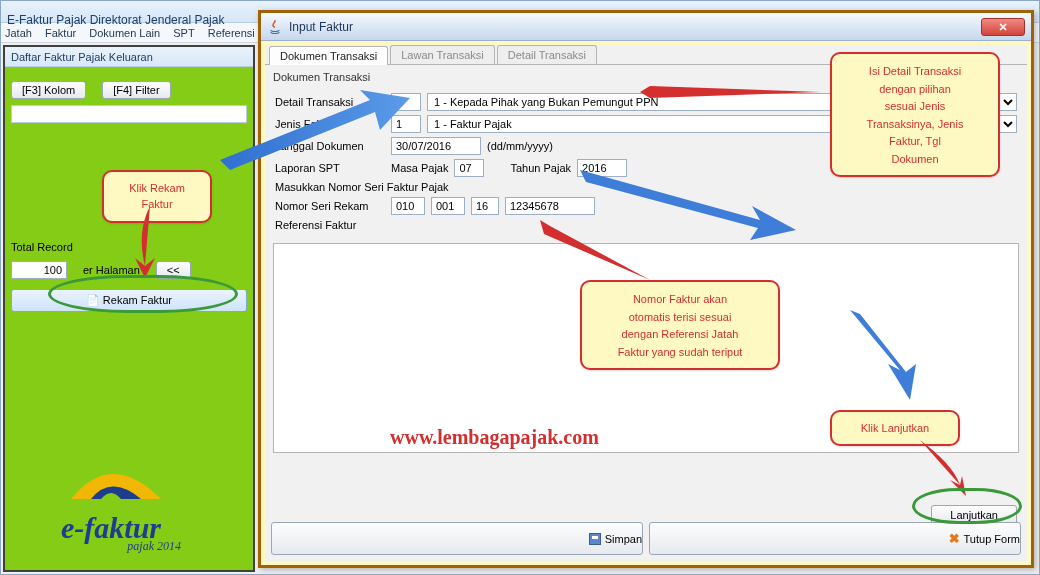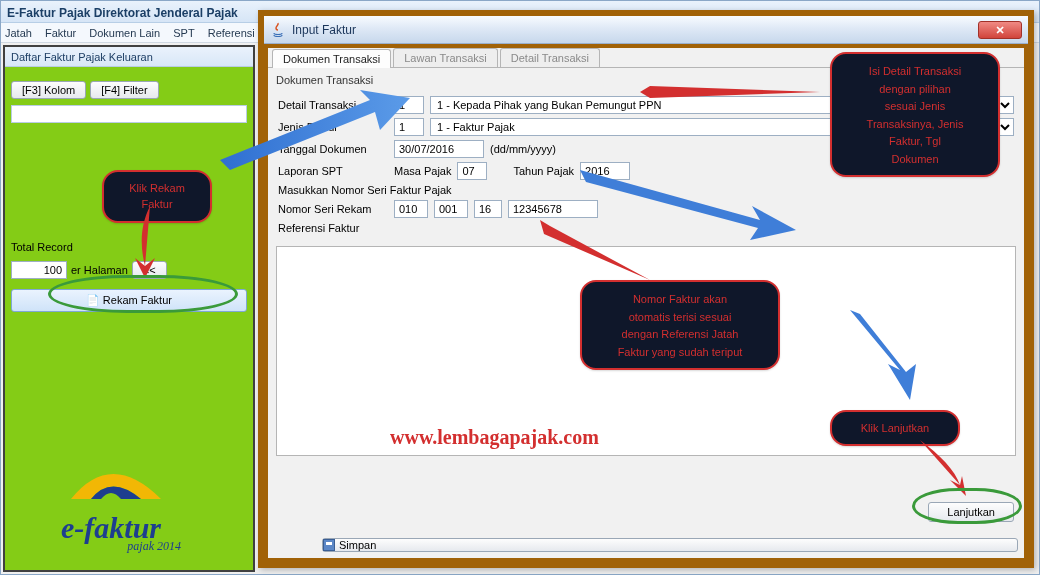--- a/index.html
+++ b/index.html
@@ -1,47 +1,47 @@
 <!DOCTYPE html>
 <html><head>
 <meta charset="utf-8">
 <style>
   * { box-sizing: border-box; font-family: "Segoe UI", Tahoma, sans-serif; font-size: 11px; }
   body { margin: 0; background: #dce8f4; width: 1040px; height: 575px; overflow: hidden; position: relative; }
   .outer-window { position: absolute; left:0; top:0; right:0; bottom:0; background:#f0f0f0; border:1px solid #8aa7c7; }
-  .outer-title { background: linear-gradient(#e9f2fc,#d6e5f6); height:22px; line-height:22px; padding:1px 6px; color:#1b3f66; border-bottom:1px solid #b7cee6; font-size:12px;font-weight:bold;}
+  .outer-title { background: linear-gradient(#e9f2fc,#d6e5f6); height:22px; line-height:22px; padding:8px 6px; color:#1b3f66; border-bottom:1px solid #b7cee6; font-size:12px;}
   .menu-bar { background:#f4f8fd; border-bottom:1px solid #cfd8e2; height:20px; line-height:20px; padding:0 4px; color:#253a52; }
   .menu-bar span { margin-right:10px; cursor:default; }
   .left-panel { position:absolute; left:2px; top:44px; width:252px; bottom:2px; background:#84cc16; border:2px solid #404040; }
   .panel-title { background: linear-gradient(#eaf2fc,#d8e7f7); height:20px; line-height:20px; padding:0 6px; color:#204066; border-bottom:1px solid #b9cde3;}
   .panel-body { padding:6px; }
   .btn { background:linear-gradient(#fdfdfd,#e6e9ee); border:1px solid #9aa7b6; border-radius:3px; padding:2px 10px; cursor:pointer; }
   .btn-wide { display:block; width:100%; text-align:center; padding:4px 12px;}
   .whitebox { background:#fff; border:1px solid #b9cde3; margin-top:6px; height:18px;}
-  .row { margin-top:8px; display:flex; align-items:center; gap:4px;}
+  .row { margin-top:8px; display:flex; align-items:center; gap:16px;}
   input.txt { border:1px solid #9dafc3; background:#fff; padding:1px 4px; height:18px; }
-  .dialog { position:absolute; left:258px; top:10px; right:6px; height:558px; background:#a16207; border:6px solid #a16207; box-shadow:2px 2px 6px rgba(0,0,0,.25); }
+  .dialog { position:absolute; left:258px; top:10px; right:6px; height:558px; background:#fef9c3; border:3px solid #a16207; box-shadow:2px 2px 6px rgba(0,0,0,.25); }
   .dlg-title { height:28px; background:linear-gradient(#f8fbff,#dfe9f6 45%,#c7d8ec); border-bottom:1px solid #9ab0cc; display:flex; align-items:center; padding:0 6px; }
   .dlg-title .java { width:16px;height:16px;margin-right:6px; display:inline-flex;align-items:center;justify-content:center;}
   .dlg-title .t { color:#1a355a; font-size:12px;}
   .dlg-close { margin-left:auto; width:44px; height:18px; background:linear-gradient(#f08a84,#d1443b); border:1px solid #a23129; border-radius:3px; color:#fff; text-align:center; line-height:16px; font-weight:bold; cursor:pointer;}
   .dlg-body { position:absolute; left:4px; right:4px; top:32px; bottom:4px; background:#f1f1f1;}
   .tabs { display:flex; border-bottom:1px solid #b5b5b5; padding-left:4px;}
   .tab { padding:3px 10px; border:1px solid #b5b5b5; border-bottom:none; margin-right:2px; background:#eee; color:#8a8a8a; border-radius:3px 3px 0 0; cursor:pointer;}
   .tab.active { background:#fdfdfd; color:#222; position:relative; top:1px;}
   .group-label { margin:6px 0 2px 8px; color:#333;}
   .form-area { padding:4px 10px;}
   .form-row { display:flex; align-items:center; margin:4px 0; gap:6px;}
   .form-row label { width:110px; }
   .sel { border:1px solid #9dafc3; background:#fff; height:18px; padding:0 2px;}
   .ref-box { border:1px solid #b5b5b5; background:#fff; height:210px; margin:4px 8px;}
   .bottom-bar { position:absolute; left:6px; right:6px; bottom:6px; display:flex; gap:6px;}
-  .bottom-bar .btn { flex:1; text-align:left; padding:0 0;margin-left:48px;}
+  .bottom-bar .btn { flex:1; text-align:right; padding:8px 0;}
   .logo-area { position:absolute; left:40px; bottom:20px; text-align:center;}
-  .callout { position:absolute; background:#0f172a; border:2px solid #d32f2f; border-radius:16px; padding:8px 12px; color:#d32f2f; font-size:14px; text-align:center; line-height:1.25; font-weight:500; box-shadow:0 1px 2px rgba(0,0,0,.15);}
+  .callout { position:absolute; background:#fef9c3; border:2px solid #d32f2f; border-radius:10px; padding:8px 12px; color:#d32f2f; font-size:14px; text-align:center; line-height:1.25; font-weight:500; box-shadow:0 1px 2px rgba(0,0,0,.15);}
   .callout.small { font-size:13px;}
   .watermark { position:absolute; color:#d32f2f; font-family: Georgia, "Times New Roman", serif; font-size:20px; font-weight:bold;}
   .green-oval { position:absolute; border:3px solid #3a9a3a; border-radius:50%/60%; background:transparent; pointer-events:none;}
   svg.arrow { position:absolute; pointer-events:none;}
   .java svg{width:16px;height:16px}
   .disk-icon{display:inline-block;width:12px;height:12px;background:#5b87c7;border:1px solid #3a5e94;vertical-align:-2px;margin-right:4px; position:relative;}
   .disk-icon::after{content:"";position:absolute;left:2px;top:2px;width:6px;height:3px;background:#fff;}
   .x-orange{color:#e07b1f;font-weight:bold;margin-right:4px;font-size:13px;}
 </style>
 </head>
@@ -153,20 +153,21 @@
       <div class="form-row">
         <span>Referensi Faktur</span>
       </div>
     </div>
     <div class="ref-box"></div>
     <div style="position:absolute; right:10px; bottom:36px;">
       <button class="btn" style="padding:3px 18px">Lanjutkan</button>
     </div>
     <div class="bottom-bar">
       <button class="btn"><span class="disk-icon"></span><span>Simpan</span></button>
+      <button class="btn"><span class="x-orange">✖</span><span>Tutup Form</span></button>
     </div>
   </div>
 </div>
 
 <div class="callout small" style="left:102px; top:170px; width:110px"><span style="white-space:pre-line">Klik Rekam
 Faktur</span></div>
 <svg class="arrow" style="left:110px; top:206px" width="70" height="80">
   <path d="M40 0 C30 20 30 40 35 60 L25 52 L35 72 L45 52 L35 60" fill="#d32f2f"></path>
 </svg>
 

